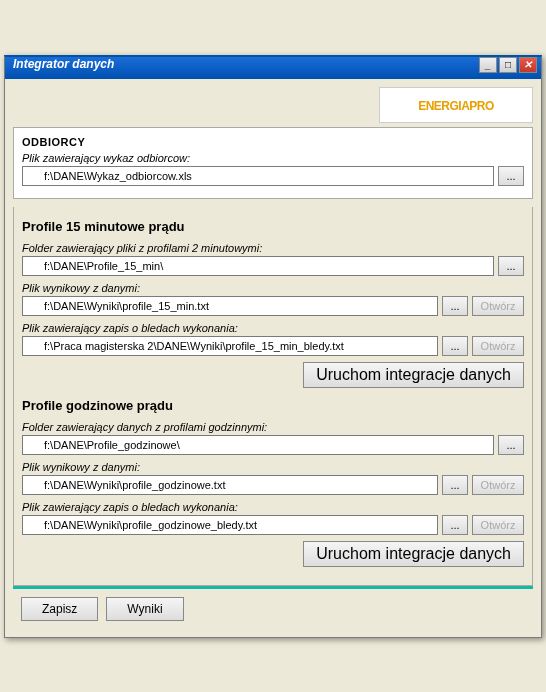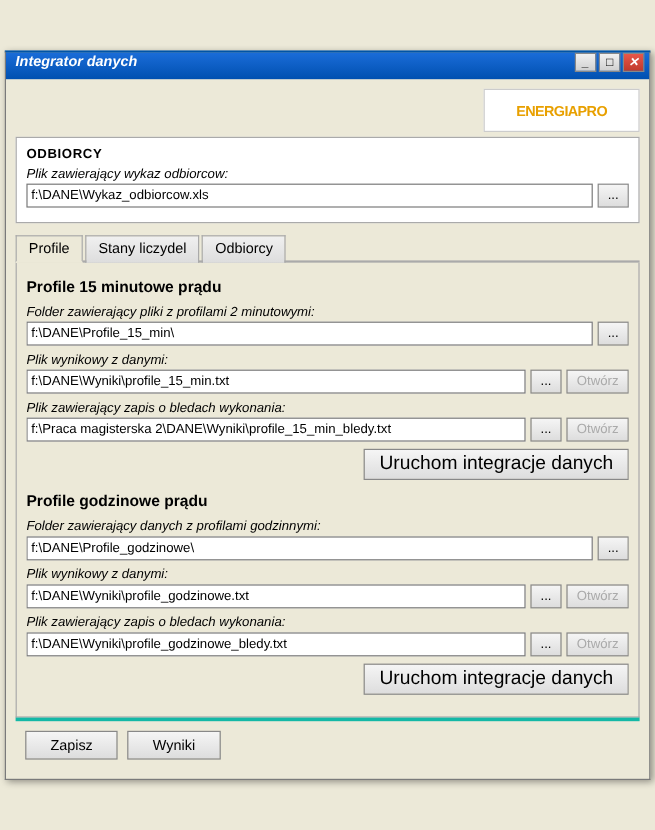--- a/index.html
+++ b/index.html
@@ -74,21 +74,21 @@
       margin-bottom: 4px;
     }
 
     .logo-box {
       background: white;
       border: 1px solid #ccc;
       padding: 4px 8px;
       display: flex;
       align-items: center;
       justify-content: center;
-      width: 130px;
+      width: 154px;
       height: 36px;
     }
 
     .logo-text {
       font-size: 15px;
       font-weight: bold;
       color: #0054a6;
       letter-spacing: -0.5px;
     }
 
@@ -124,21 +124,21 @@
       margin-bottom: 2px;
       color: #000;
       font-style: italic;
     }
 
     .field-input {
       flex: 1;
       height: 20px;
       border: 1px solid #7a7a7a;
       background: white;
-      padding: 1px 3px;
+      padding: 1px 21px;
       font-size: 11px;
     }
 
     .btn-browse {
       width: 26px;
       height: 20px;
       background: linear-gradient(to bottom, #f5f5f5, #ddd);
       border: 1px solid #888;
       cursor: pointer;
       font-size: 11px;
@@ -273,25 +273,20 @@
 
     <div class="section-group">
       <div class="section-legend">ODBIORCY</div>
       <div class="field-label">Plik zawierający wykaz odbiorcow:</div>
       <div class="field-row">
         <input class="field-input" type="text" value="f:\DANE\Wykaz_odbiorcow.xls" style="">
         <button class="btn-browse">...</button>
       </div>
     </div>
 
-    <div class="tabs-area">
-      <div class="tab active">Profile</div>
-      <div class="tab">Stany liczydel</div>
-      <div class="tab">Odbiorcy</div>
-    </div>
 
     <div class="main-content">
       <div class="scrollable-content">
 
         <div class="section-title">Profile 15 minutowe prądu</div>
 
         <div class="input-block">
           <div class="field-label">Folder zawierający pliki z profilami 2 minutowymi:</div>
           <div class="field-row">
             <input class="field-input" type="text" value="f:\DANE\Profile_15_min\" style="">

